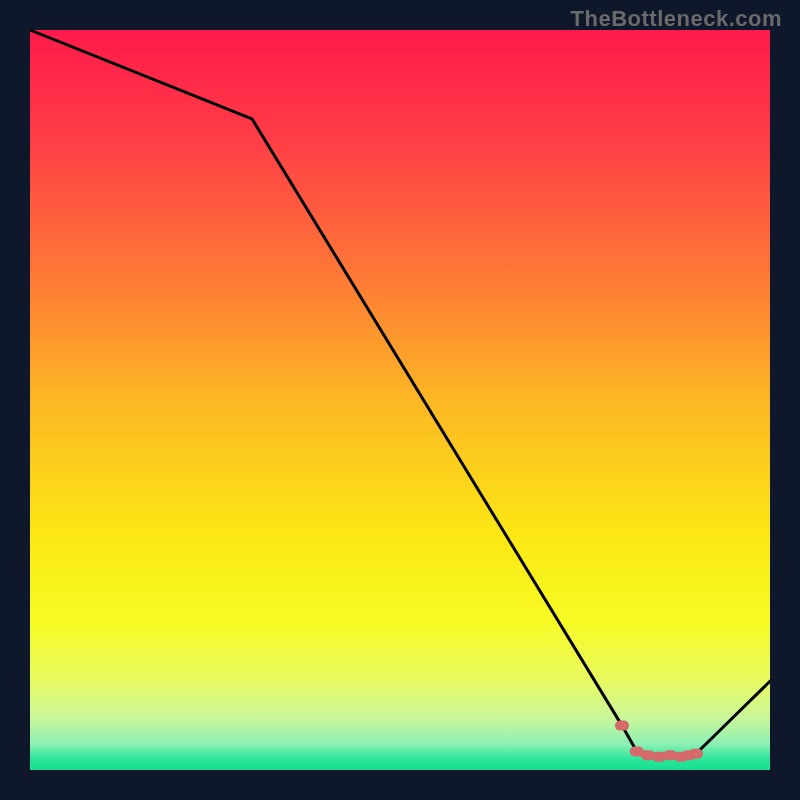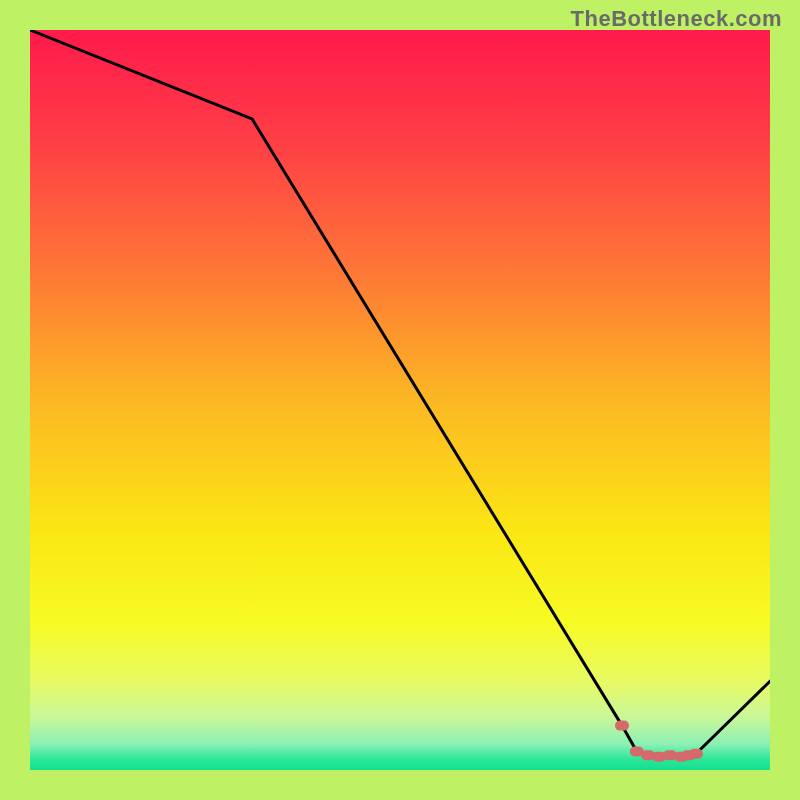--- a/index.html
+++ b/index.html
@@ -8,21 +8,21 @@
     width: 800px;
     height: 800px;
     background: #000;
     font-family: Arial, Helvetica, sans-serif;
     overflow: hidden;
   }
   .stage {
     position: relative;
     width: 800px;
     height: 800px;
-    background: #bef264;
+    background: #0f172a;
   }
   .watermark {
     position: absolute;
     top: 6px;
     right: 18px;
     color: #6a6a6a;
     font-size: 22px;
     font-weight: 600;
     letter-spacing: 0.5px;
     user-select: none;

